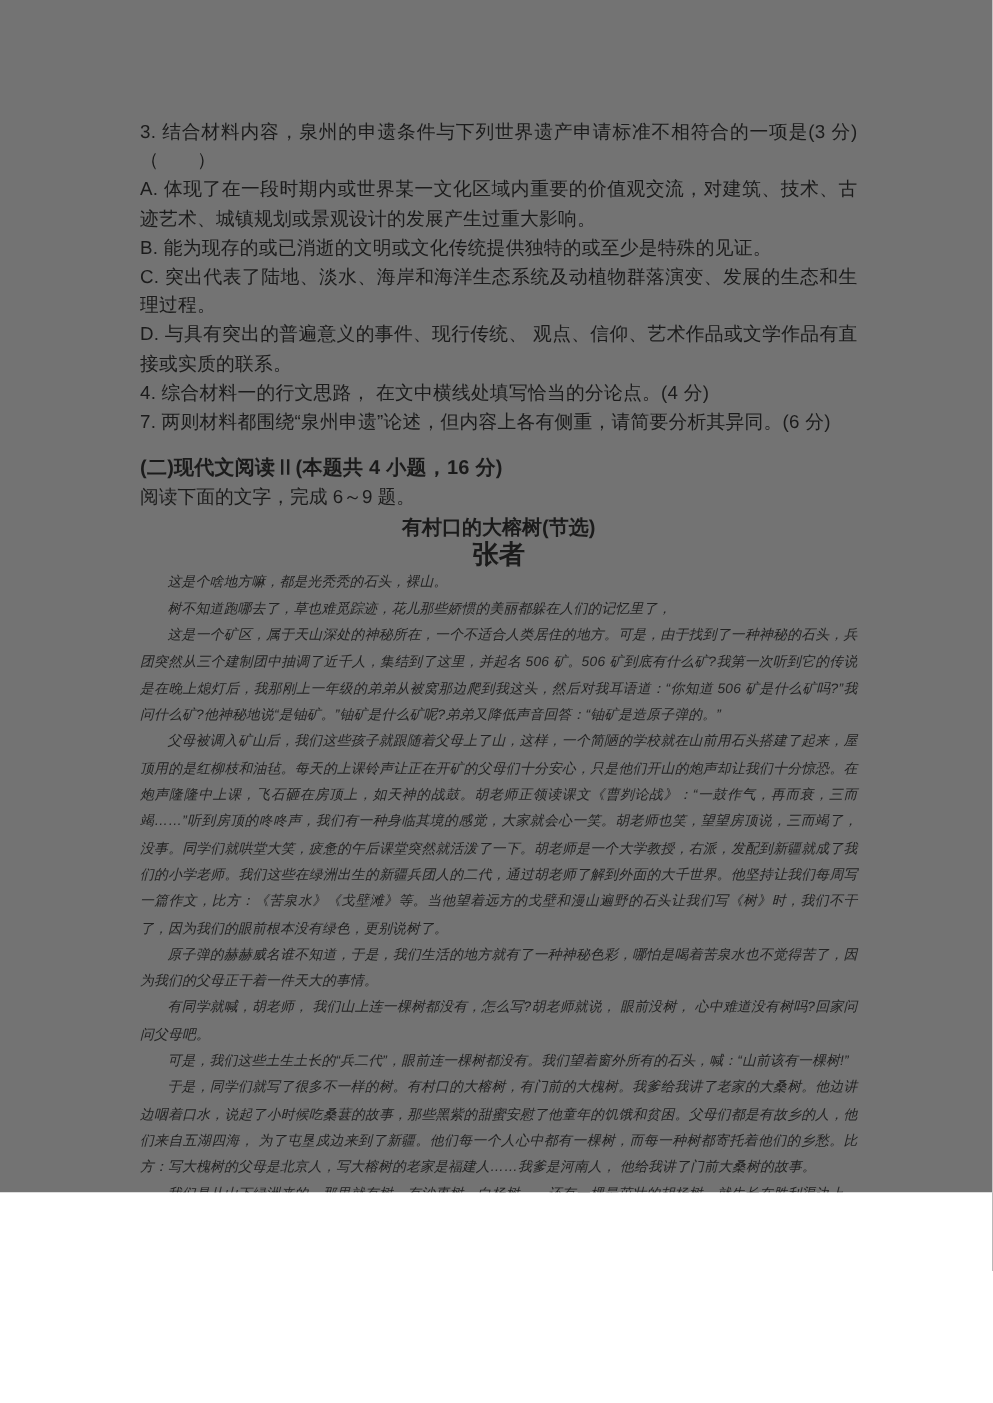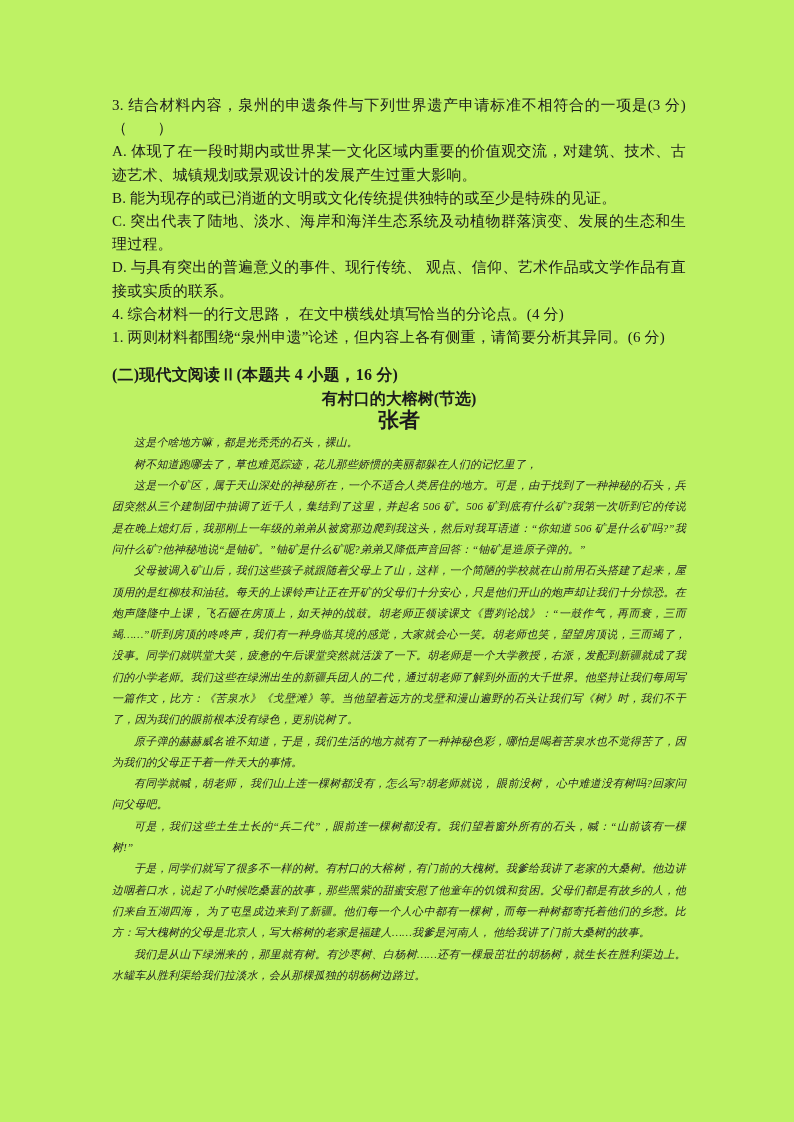--- a/index.html
+++ b/index.html
@@ -3,24 +3,24 @@
 <meta charset="utf-8">
 <style>
   html, body {
     margin: 0;
     padding: 0;
     background: #ffffff;
   }
   .page {
     position: relative;
     width: 794px;
-    height: 1122px;
-    background: #bef264;
+    height: 954px;
+    background: #737373;
     overflow: hidden;
-    font-family: Liberation Serif, serif;
+    font-family: Liberation Sans, sans-serif;
     color: #1b1b1b;
   }
   .content {
     position: absolute;
     left: 112px;
     top: 94px;
     width: 574px;
   }
   
   .q {
@@ -78,23 +78,24 @@
 
 <div class="page">
   <div class="content">
 
     <p class="q">3. 结合材料内容，泉州的申遗条件与下列世界遗产申请标准不相符合的一项是(3 分)（　　）</p>
     <p class="q">A. 体现了在一段时期内或世界某一文化区域内重要的价值观交流，对建筑、技术、古迹艺术、城镇规划或景观设计的发展产生过重大影响。</p>
     <p class="q">B. 能为现存的或已消逝的文明或文化传统提供独特的或至少是特殊的见证。</p>
     <p class="q">C. 突出代表了陆地、淡水、海岸和海洋生态系统及动植物群落演变、发展的生态和生理过程。</p>
     <p class="q">D. 与具有突出的普遍意义的事件、现行传统、 观点、信仰、艺术作品或文学作品有直接或实质的联系。</p>
     <p class="q">4. 综合材料一的行文思路， 在文中横线处填写恰当的分论点。(4 分)</p>
-    <p class="q">1. 两则材料都围绕“泉州申遗”论述，但内容上各有侧重，请简要分析其异同。(6 分)</p>
+    <p class="q">7. 两则材料都围绕“泉州申遗”论述，但内容上各有侧重，请简要分析其异同。(6 分)</p>
 
     <p class="section-heading">(二)现代文阅读Ⅱ(本题共 4 小题，16 分)</p>
+    <p class="instruction">阅读下面的文字，完成 6～9 题。</p>
 
     <p class="passage-title">有村口的大榕树(节选)</p>
     <p class="passage-author">张者</p>
 
     <div class="passage">
       <p>这是个啥地方嘛，都是光秃秃的石头，裸山。</p>
       <p>树不知道跑哪去了，草也难觅踪迹，花儿那些娇惯的美丽都躲在人们的记忆里了，</p>
       <p>这是一个矿区，属于天山深处的神秘所在，一个不适合人类居住的地方。可是，由于找到了一种神秘的石头，兵团突然从三个建制团中抽调了近千人，集结到了这里，并起名 506 矿。506 矿到底有什么矿?我第一次听到它的传说是在晚上熄灯后，我那刚上一年级的弟弟从被窝那边爬到我这头，然后对我耳语道：“你知道 506 矿是什么矿吗?”我问什么矿?他神秘地说“是铀矿。”铀矿是什么矿呢?弟弟又降低声音回答：“铀矿是造原子弹的。”</p>
       <p>父母被调入矿山后，我们这些孩子就跟随着父母上了山，这样，一个简陋的学校就在山前用石头搭建了起来，屋顶用的是红柳枝和油毡。每天的上课铃声让正在开矿的父母们十分安心，只是他们开山的炮声却让我们十分惊恐。在炮声隆隆中上课，飞石砸在房顶上，如天神的战鼓。胡老师正领读课文《曹刿论战》：“一鼓作气，再而衰，三而竭……”听到房顶的咚咚声，我们有一种身临其境的感觉，大家就会心一笑。胡老师也笑，望望房顶说，三而竭了，没事。同学们就哄堂大笑，疲惫的午后课堂突然就活泼了一下。胡老师是一个大学教授，右派，发配到新疆就成了我们的小学老师。我们这些在绿洲出生的新疆兵团人的二代，通过胡老师了解到外面的大千世界。他坚持让我们每周写一篇作文，比方：《苦泉水》《戈壁滩》等。当他望着远方的戈壁和漫山遍野的石头让我们写《树》时，我们不干了，因为我们的眼前根本没有绿色，更别说树了。</p>
       <p>原子弹的赫赫威名谁不知道，于是，我们生活的地方就有了一种神秘色彩，哪怕是喝着苦泉水也不觉得苦了，因为我们的父母正干着一件天大的事情。</p>

